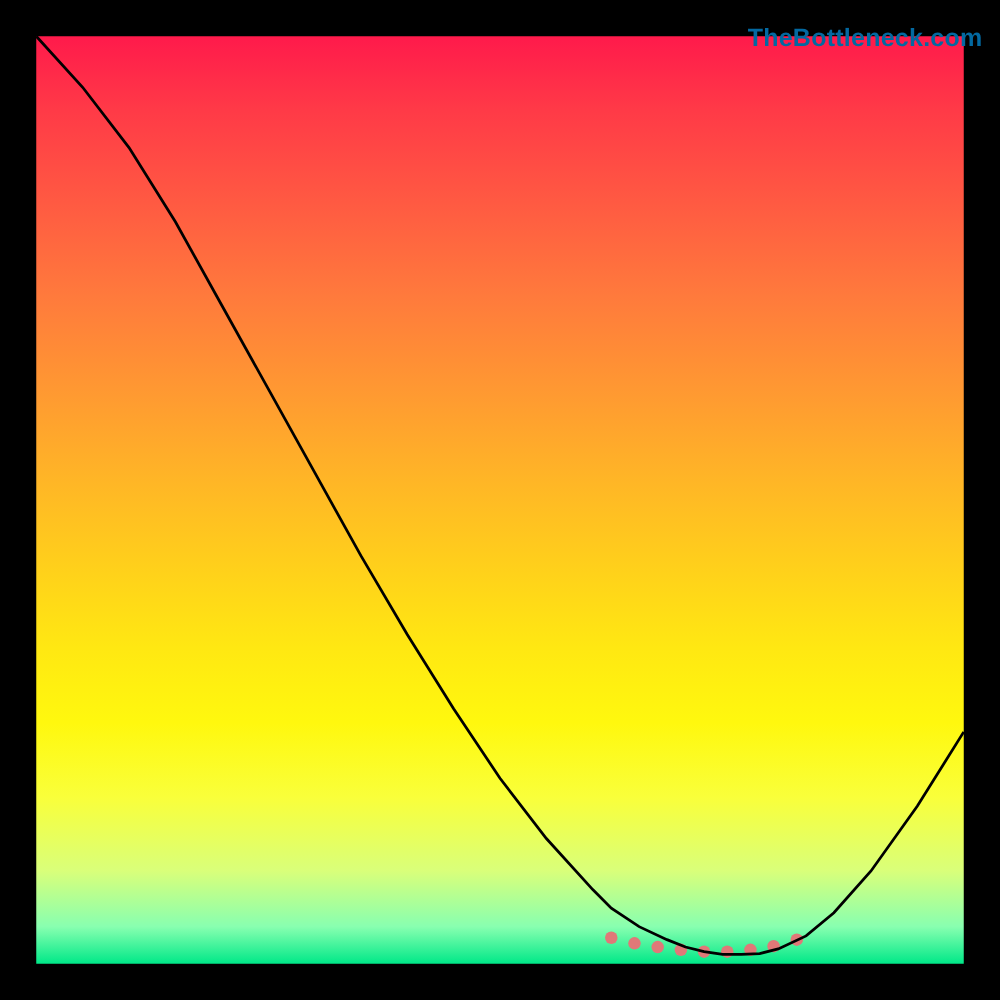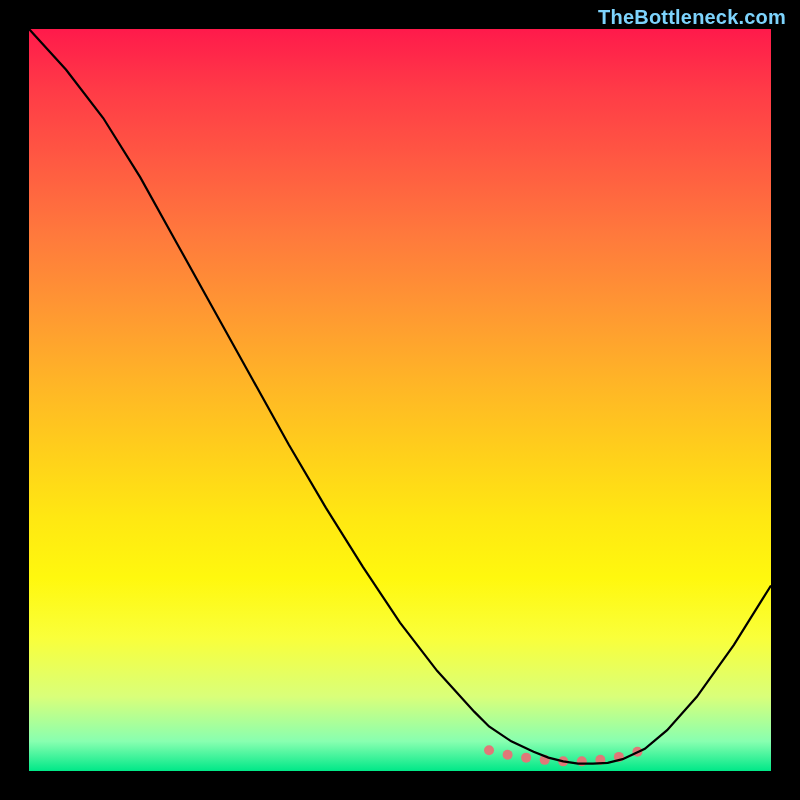--- a/index.html
+++ b/index.html
@@ -12,23 +12,23 @@
     overflow: hidden;
   }
   .stage {
     position: relative;
     width: 800px;
     height: 800px;
     background: #000;
   }
   .watermark {
     position: absolute;
-    top: 6px;
+    top: 20px;
     right: 14px;
-    color: #7dd3fc;
+    color: #0369a1;
     font-size: 20px;
     font-weight: 600;
     letter-spacing: 0.2px;
     z-index: 5;
     user-select: none;
   }
   .plot-frame {
     position: absolute;
     left: 29px;
     top: 29px;

